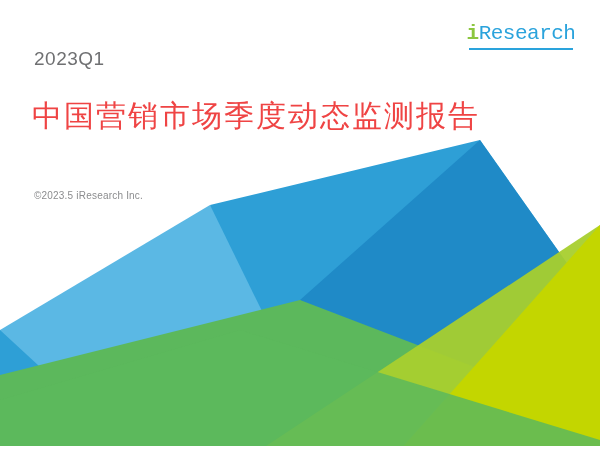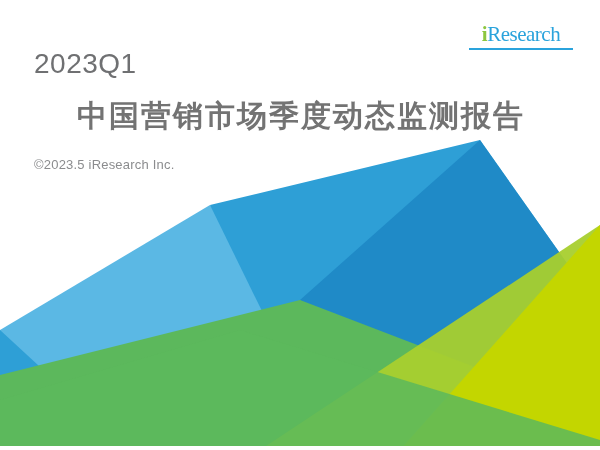--- a/index.html
+++ b/index.html
@@ -26,21 +26,21 @@
   }
   #logo-block {
     position: absolute;
     right: 24px;
     top: 22px;
     width: 110px;
     text-align: center;
     z-index: 5;
   }
   #logo-wordmark {
-    font-family: Liberation Serif, serif;
+    font-family: Liberation Mono, monospace;
     font-size: 21px;
     letter-spacing: -0.5px;
     line-height: 24px;
     color: #2aa3dc;
     white-space: nowrap;
   }
   #logo-wordmark .i-letter {
     color: #8cc63f;
     font-weight: bold;
   }
@@ -55,42 +55,41 @@
     color: #3f3f3f;
     letter-spacing: 5px;
     text-indent: 5px;
     line-height: 13px;
     white-space: nowrap;
   }
   #quarter {
     position: absolute;
     left: 34px;
     top: 48px;
-    font-size: 28px;
+    font-size: 19px;
     color: #6f7072;
     letter-spacing: 0.5px;
     z-index: 5;
   }
   #maintitle {
     position: absolute;
     left: 32px;
     top: 96px;
     font-size: 30px;
-    font-weight: bold;
-    color: #737373;
+    font-weight: normal;
+    color: #ef4444;
     letter-spacing: 2px;
     white-space: nowrap;
     z-index: 5;
-    margin-left: 45px;
   }
   #copyright {
     position: absolute;
     left: 34px;
-    top: 157px;
-    font-size: 13px;
+    top: 190px;
+    font-size: 10px;
     color: #8b8c8e;
     letter-spacing: 0.2px;
     z-index: 5;
   }
 </style>
 </head>
 <body>
 
 <div id="cover">
 

